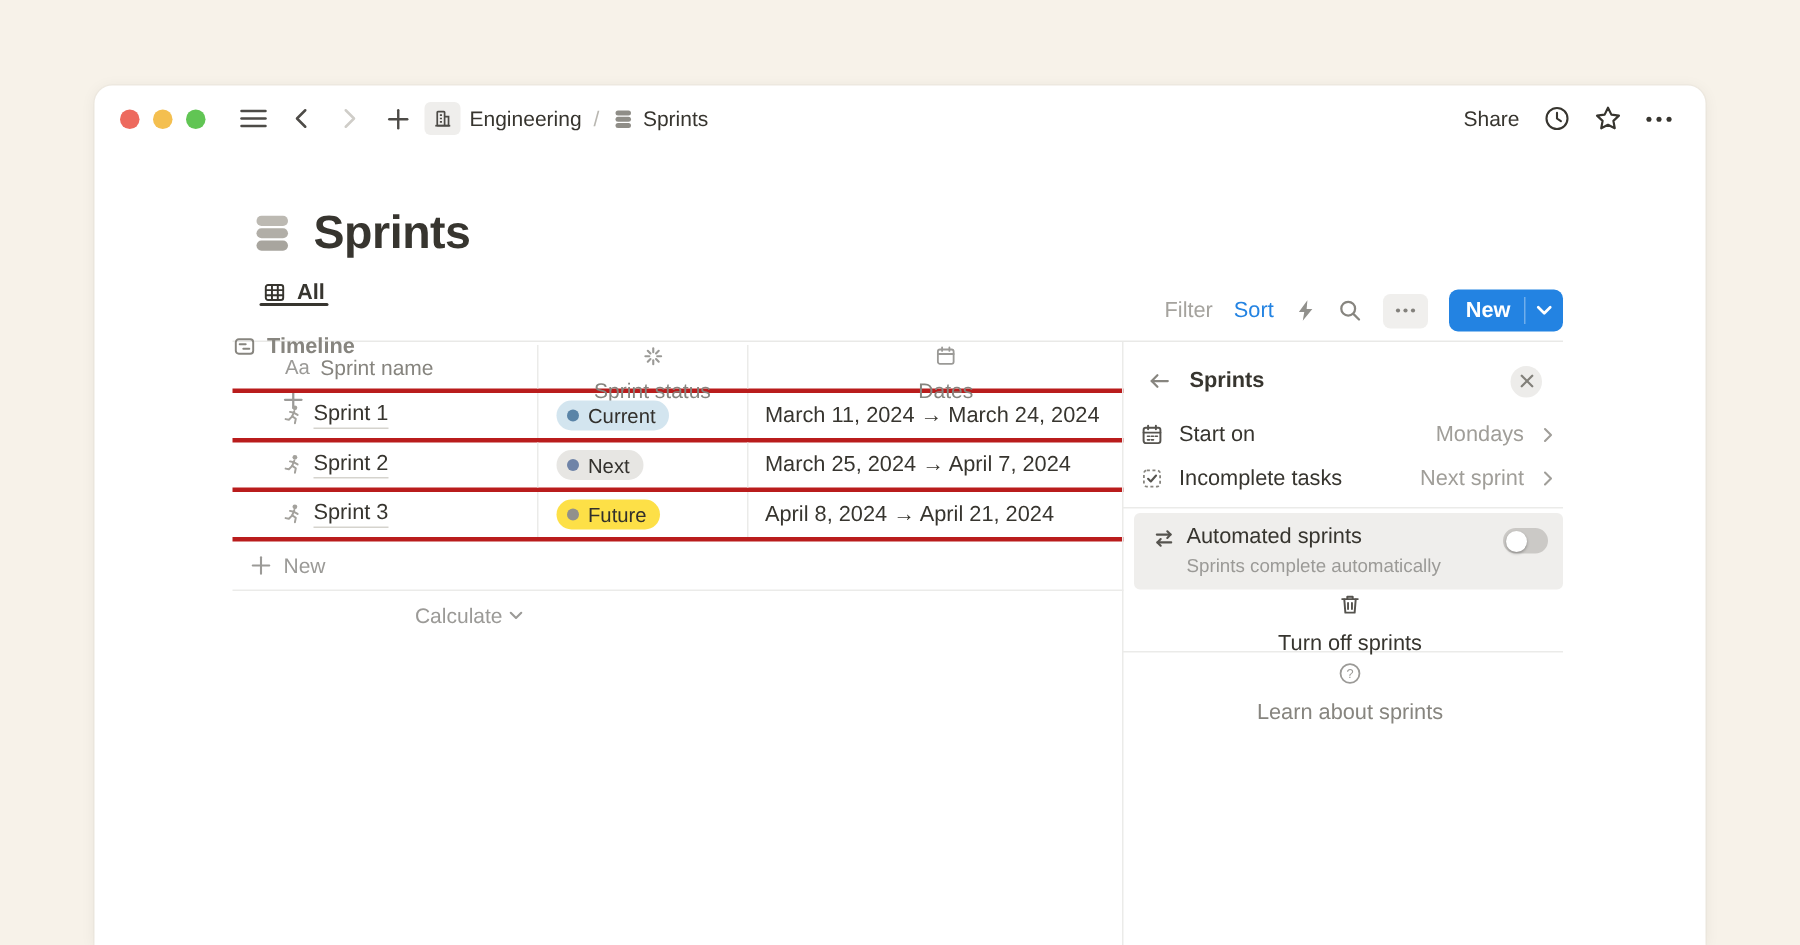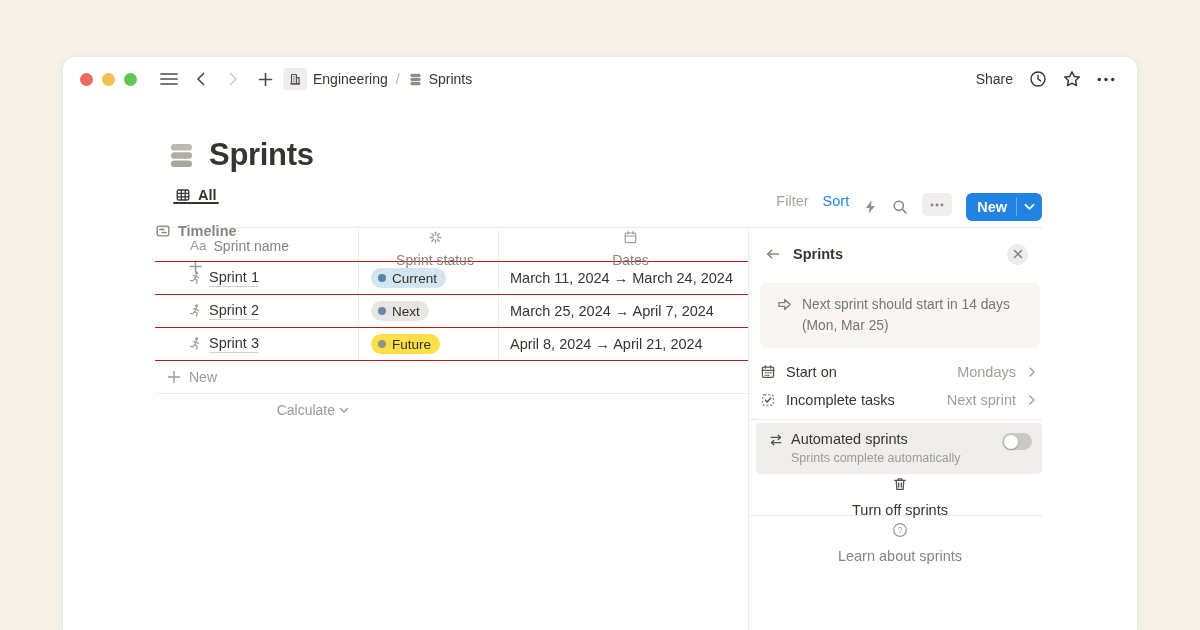--- a/index.html
+++ b/index.html
@@ -32,37 +32,37 @@
   
   .tabrow { position:absolute; left:92px; right:95px; top:130px; height:41px;
     border-bottom:1px solid #e9e9e7; display:flex; align-items:center; justify-content:space-between; }
   .tabs { display:flex; align-items:center; gap:20px; height:100%;flex-direction:column; }
   .tab { display:flex; align-items:center; gap:7px; font-size:14.5px; font-weight:600;
     color:#87857f; height:100%; position:relative; cursor:pointer; }
   .tab.active { color:#37352f; }
   .tab.active::after { content:""; position:absolute; left:-2px; right:-2px; bottom:-1px;
     height:2.5px; background:#37352f; border-radius:1px; }
   .tab-add { color:#9b9a97; cursor:pointer; display:flex; align-items:center; }
-  .toolbar { display:flex; gap:14px; }
+  .toolbar { display:flex; align-items:center; gap:14px; }
   .tool-label { font-size:14.5px; cursor:pointer; }
   .filter-label { color:#a5a39e; }
   .sort-label { color:#2383e2; }
   .icon-btn { display:flex; align-items:center; justify-content:center; cursor:pointer;
     background:transparent; border:none; color:#8f8e8b; }
   .more-btn { background:#f0efed; border-radius:5px; width:30px; height:23px; color:#83817c; }
   .new-btn { display:flex; align-items:stretch; background:#2383e2; border-radius:6px;
     height:28px; color:#fff; cursor:pointer; overflow:hidden; }
   .new-btn .nb-label { display:flex; align-items:center; padding:0 9px 0 11px;
     font-size:14.5px; font-weight:600; }
   .new-btn .nb-split { width:1px; background:rgba(255,255,255,0.35); margin:5px 0; }
   .new-btn .nb-caret { display:flex; align-items:center; padding:0 7px; }
 
   
   .table { position:absolute; left:92px; top:173px; width:594px; font-size:14.5px; }
-  .t-row { display:flex; border-bottom:1px solid #b91c1c; }
+  .t-row { display:flex; border-bottom:3px solid #b91c1c; }
   .c1 { width:204px; } .c2 { width:140px; } .c3 { width:250px; }
   .cell { display:flex; align-items:center; }
   .c1.cell, .c2.cell { border-right:1px solid #ebebe9; }
   .t-head { height:32px; color:#86847e; font-size:14px; }
   .t-head .cell { gap:7px; }
   .t-head .c1 { padding-left:35px; }
   .t-head .c2, .t-head .c3 { padding-left:13px;flex-direction:column; }
   .hdr-aa { font-size:13.5px; color:#9b9a97; }
   .t-body-row { height:33px; }
   .t-body-row .c1 { padding-left:31px; gap:7px; cursor:pointer; }
@@ -466,31 +466,20 @@
           <svg width="10" height="10" viewBox="0 0 10 10">
               <g stroke="#82807a" stroke-width="1.5" stroke-linecap="round">
                 <line x1="1.5" y1="1.5" x2="8.5" y2="8.5"></line>
                 <line x1="8.5" y1="1.5" x2="1.5" y2="8.5"></line>
               </g>
             </svg>
         </span>
       </span>
     </div>
 
-    <div class="notice">
-      <span class="notice-icon">
-        <svg width="17" height="17" viewBox="0 0 16 16">
-            <path d="M2.8 6.2h5.4V3.4L13.4 8l-5.2 4.6V9.8H2.8z" fill="none" stroke="#82807a" stroke-width="1.3" stroke-linejoin="round"></path>
-          </svg>
-      </span>
-      <span class="notice-text">
-        <span>Next sprint should start in 14 days</span><br>
-        <span>(Mon, Mar 25)</span>
-      </span>
-    </div>
 
     <div class="settings">
       <div class="setting-row">
         <span class="setting-icon">
           <svg width="16" height="16" viewBox="0 0 16 16">
               <g stroke="#55534e" stroke-width="1.3" fill="none" stroke-linecap="round">
                 <rect x="2.4" y="3.2" width="11.2" height="10.2" rx="1.5"></rect>
                 <path d="M2.4 6.4h11.2"></path>
                 <path d="M5.4 1.8v2.4M10.6 1.8v2.4"></path>
                 <path d="M5 8.8h1.4M7.6 8.8H9M10.2 8.8h1.4M5 11.2h1.4M7.6 11.2H9" stroke-width="1.1"></path>

